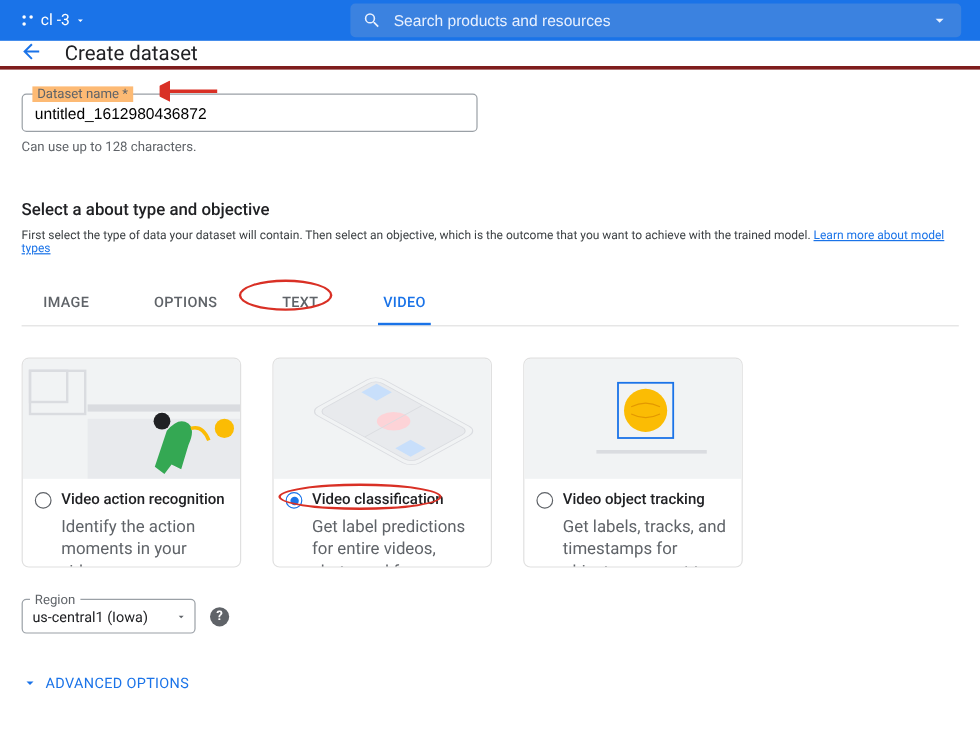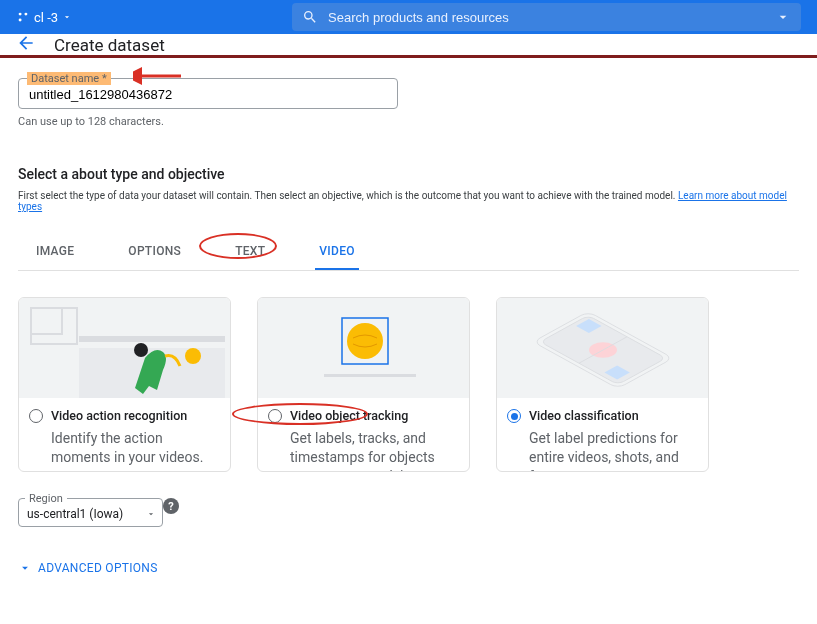--- a/index.html
+++ b/index.html
@@ -19,29 +19,29 @@
   .field-label { position: absolute; top: -7px; left: 8px; background: #fdba74; padding: 0 4px; font-size: 11px; color: #5f6368; }
   .field-group input { border: none; outline: none; width: 100%; font-size: 13px; }
   .hint { font-size: 11px; color: #5f6368; margin-top: 6px; }
   .section-title { font-size: 14px; font-weight: 500; margin-top: 38px; }
   .section-desc { font-size: 10px; color: #3c4043; margin-top: 8px; }
   .section-desc a { color: #1a73e8; text-decoration: underline; }
   .tabs { display: flex; gap: 32px; margin-top: 22px; border-bottom: 1px solid #e0e0e0; }
   .tab { font-size: 12px; font-weight: 500; color: #5f6368; padding: 10px 4px; cursor: pointer; border-bottom: 2px solid transparent; letter-spacing: .3px; margin-left: 14px; }
   .tab.active { color: #1a73e8; border-bottom-color: #1a73e8; }
   .cards { display: flex; gap: 26px; margin-top: 26px; }
-  .card { width: 213px; height: 175px; border: 1px solid #e0e0e0; border-radius: 6px; overflow: hidden; cursor: pointer; display: flex; flex-direction: column; justify-content: space-between; }
+  .card { width: 183px; height: 175px; border: 1px solid #e0e0e0; border-radius: 6px; overflow: hidden; cursor: pointer; display: flex; flex-direction: column; justify-content: space-between; }
   .card-illus { height: 100px; background: #f1f3f4; display: flex; align-items: center; justify-content: center; }
   .card-body { padding: 10px 12px 10px 10px; display: flex; gap: 8px; }
   .radio { width: 14px; height: 14px; border: 1.5px solid #5f6368; border-radius: 50%; margin-top: 1px; flex-shrink: 0; display:flex; align-items:center; justify-content:center; }
   .radio.selected { border-color: #1a73e8; }
   .radio.selected::after { content:''; width:7px; height:7px; background:#1a73e8; border-radius:50%; }
   .card-title { font-size: 12.5px; font-weight: 500; color: #202124; }
   .card-desc { font-size: 14px; color: #5f6368; margin-top: 6px; line-height: 1.35; }
-  .region-row { display:flex; margin-top: 26px; }
+  .region-row { display:flex; align-items:center; gap:12px; margin-top: 26px; }
   .region-group { position: relative; width: 145px; border: 1px solid #9aa0a6; border-radius: 4px; padding: 7px 8px 5px; }
   .region-group .rl { position: absolute; top: -7px; left: 6px; background: #fff; padding: 0 4px; font-size: 11px; color: #5f6368; }
   .region-group .val { font-size: 12px; }
   .region-group .caret { position: absolute; right: 6px; top: 8px; }
   .help-icon { width:16px; height:16px; background:#5f6368; color:#fff; border-radius:50%; font-size:11px; font-weight:700; display:flex; align-items:center; justify-content:center; }
   .adv { color:#1a73e8; font-size:12px; font-weight:400; margin-top:34px; display:flex; align-items:center; gap:6px; cursor:pointer; letter-spacing:.3px; }
   .annot-arrow { position:absolute; }
   .ellipse { position:absolute; border:2px solid #d93025; border-radius:50%; pointer-events:none; }
 </style>
 </head>
@@ -130,52 +130,52 @@
           <div class="radio"></div>
           <div>
             <div class="card-title">Video action recognition</div>
             <div class="card-desc">Identify the action moments in your videos.</div>
           </div>
         </div>
       </div>
       <div class="card">
         <div class="card-illus">
           <svg width="200" height="100">
-            <rect x="78" y="20" width="46" height="46" fill="none" stroke="#1a73e8" stroke-width="1.5"></rect>
-            <circle cx="101" cy="43" r="18" fill="#fbbc04"></circle>
-            <path d="M89 40 q12 -6 24 0 M89 46 q12 6 24 0" fill="none" stroke="#e39800" stroke-width="1"></path>
-            <rect x="60" y="76" width="92" height="3" fill="#dadce0"></rect>
-          </svg>
-        </div>
-        <div class="card-body">
-          <div class="radio"></div>
-          <div>
-            <div class="card-title">Video object tracking</div>
-            <div class="card-desc">Get labels, tracks, and timestamps for objects you want to track in a video.</div>
-          </div>
-        </div>
-      </div>
-      <div class="card">
-        <div class="card-illus">
-          <svg width="200" height="100">
             <g transform="translate(100,52) scale(1,.55) rotate(45)">
               <rect x="-55" y="-34" width="110" height="68" rx="8" fill="#e8eaed" stroke="#dadce0"></rect>
               <rect x="-60" y="-39" width="120" height="78" rx="10" fill="none" stroke="#dadce0"></rect>
               <circle cx="0" cy="0" r="14" fill="#fdd3d7"></circle>
               <rect x="-50" y="-30" width="18" height="18" fill="#c8dffb"></rect>
               <rect x="30" y="10" width="18" height="18" fill="#c8dffb"></rect>
               <line x1="0" y1="-34" x2="0" y2="34" stroke="#dadce0"></line>
             </g>
           </svg>
         </div>
         <div class="card-body">
           <div class="radio selected"></div>
           <div>
             <div class="card-title">Video classification</div>
             <div class="card-desc">Get label predictions for entire videos, shots, and frames.</div>
+          </div>
+        </div>
+      </div>
+      <div class="card">
+        <div class="card-illus">
+          <svg width="200" height="100">
+            <rect x="78" y="20" width="46" height="46" fill="none" stroke="#1a73e8" stroke-width="1.5"></rect>
+            <circle cx="101" cy="43" r="18" fill="#fbbc04"></circle>
+            <path d="M89 40 q12 -6 24 0 M89 46 q12 6 24 0" fill="none" stroke="#e39800" stroke-width="1"></path>
+            <rect x="60" y="76" width="92" height="3" fill="#dadce0"></rect>
+          </svg>
+        </div>
+        <div class="card-body">
+          <div class="radio"></div>
+          <div>
+            <div class="card-title">Video object tracking</div>
+            <div class="card-desc">Get labels, tracks, and timestamps for objects you want to track in a video.</div>
           </div>
         </div>
       </div>
     </div>
   <div class="ellipse" style="left:232px; top:345px; width:136px; height:22px;"></div>
 
   <div class="region-row">
     <div class="region-group">
       <span class="rl">Region</span>
       <span class="val">us-central1 (Iowa)</span>

